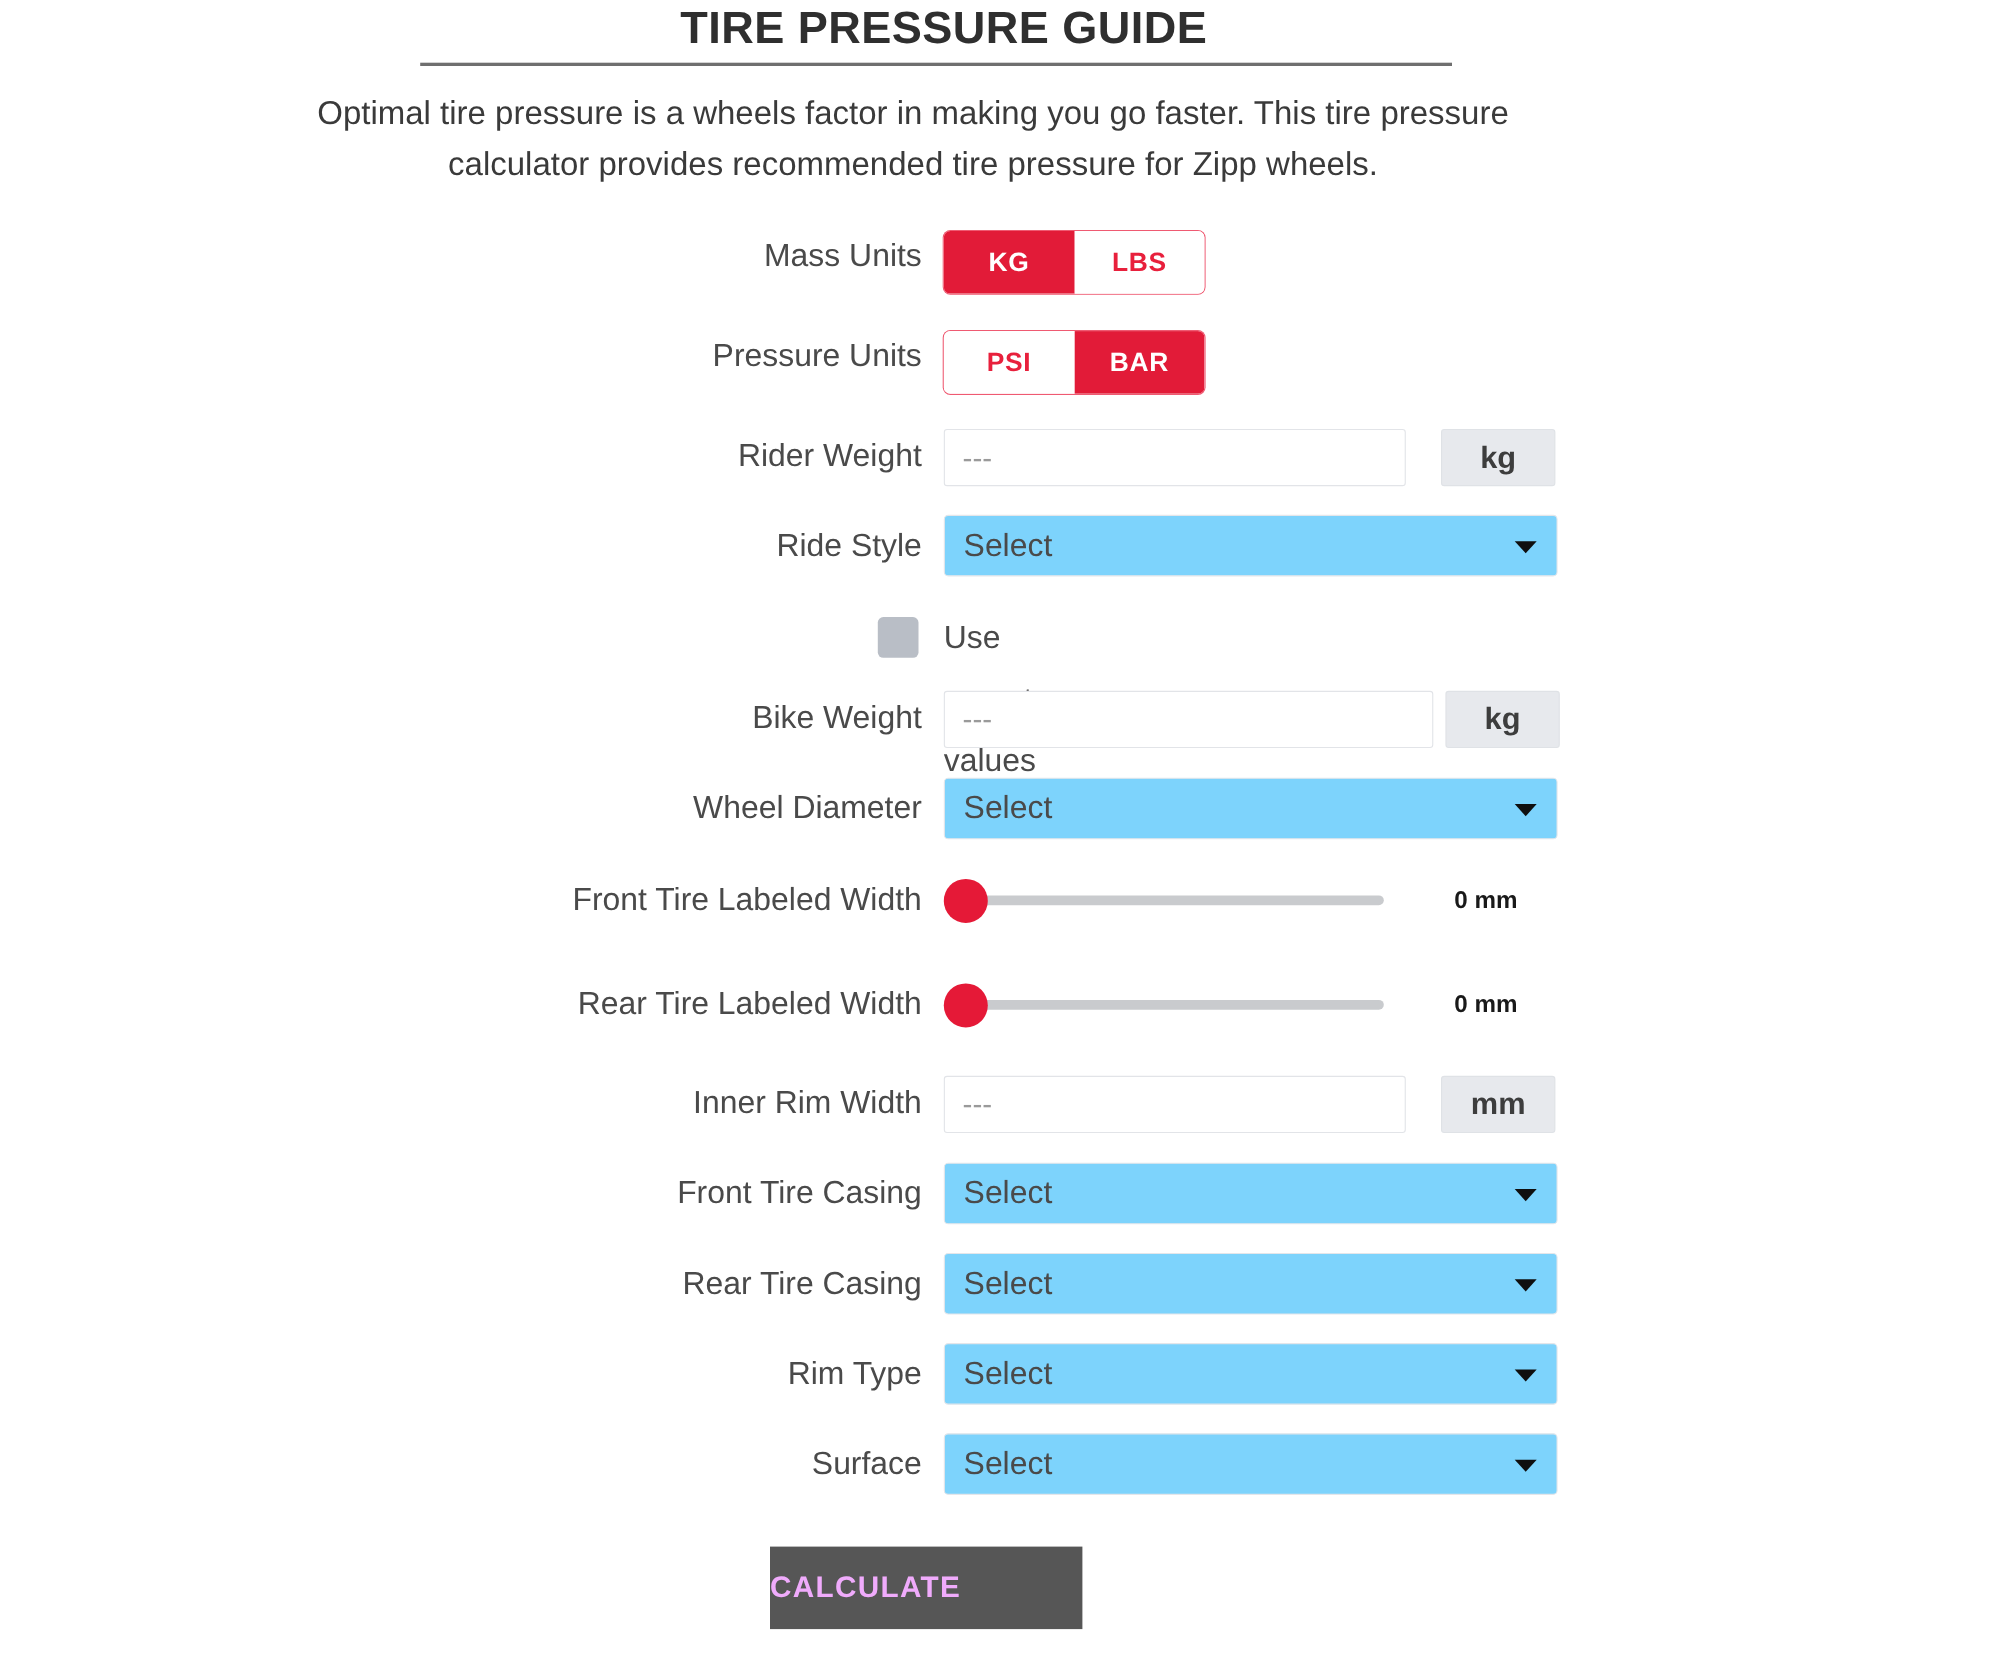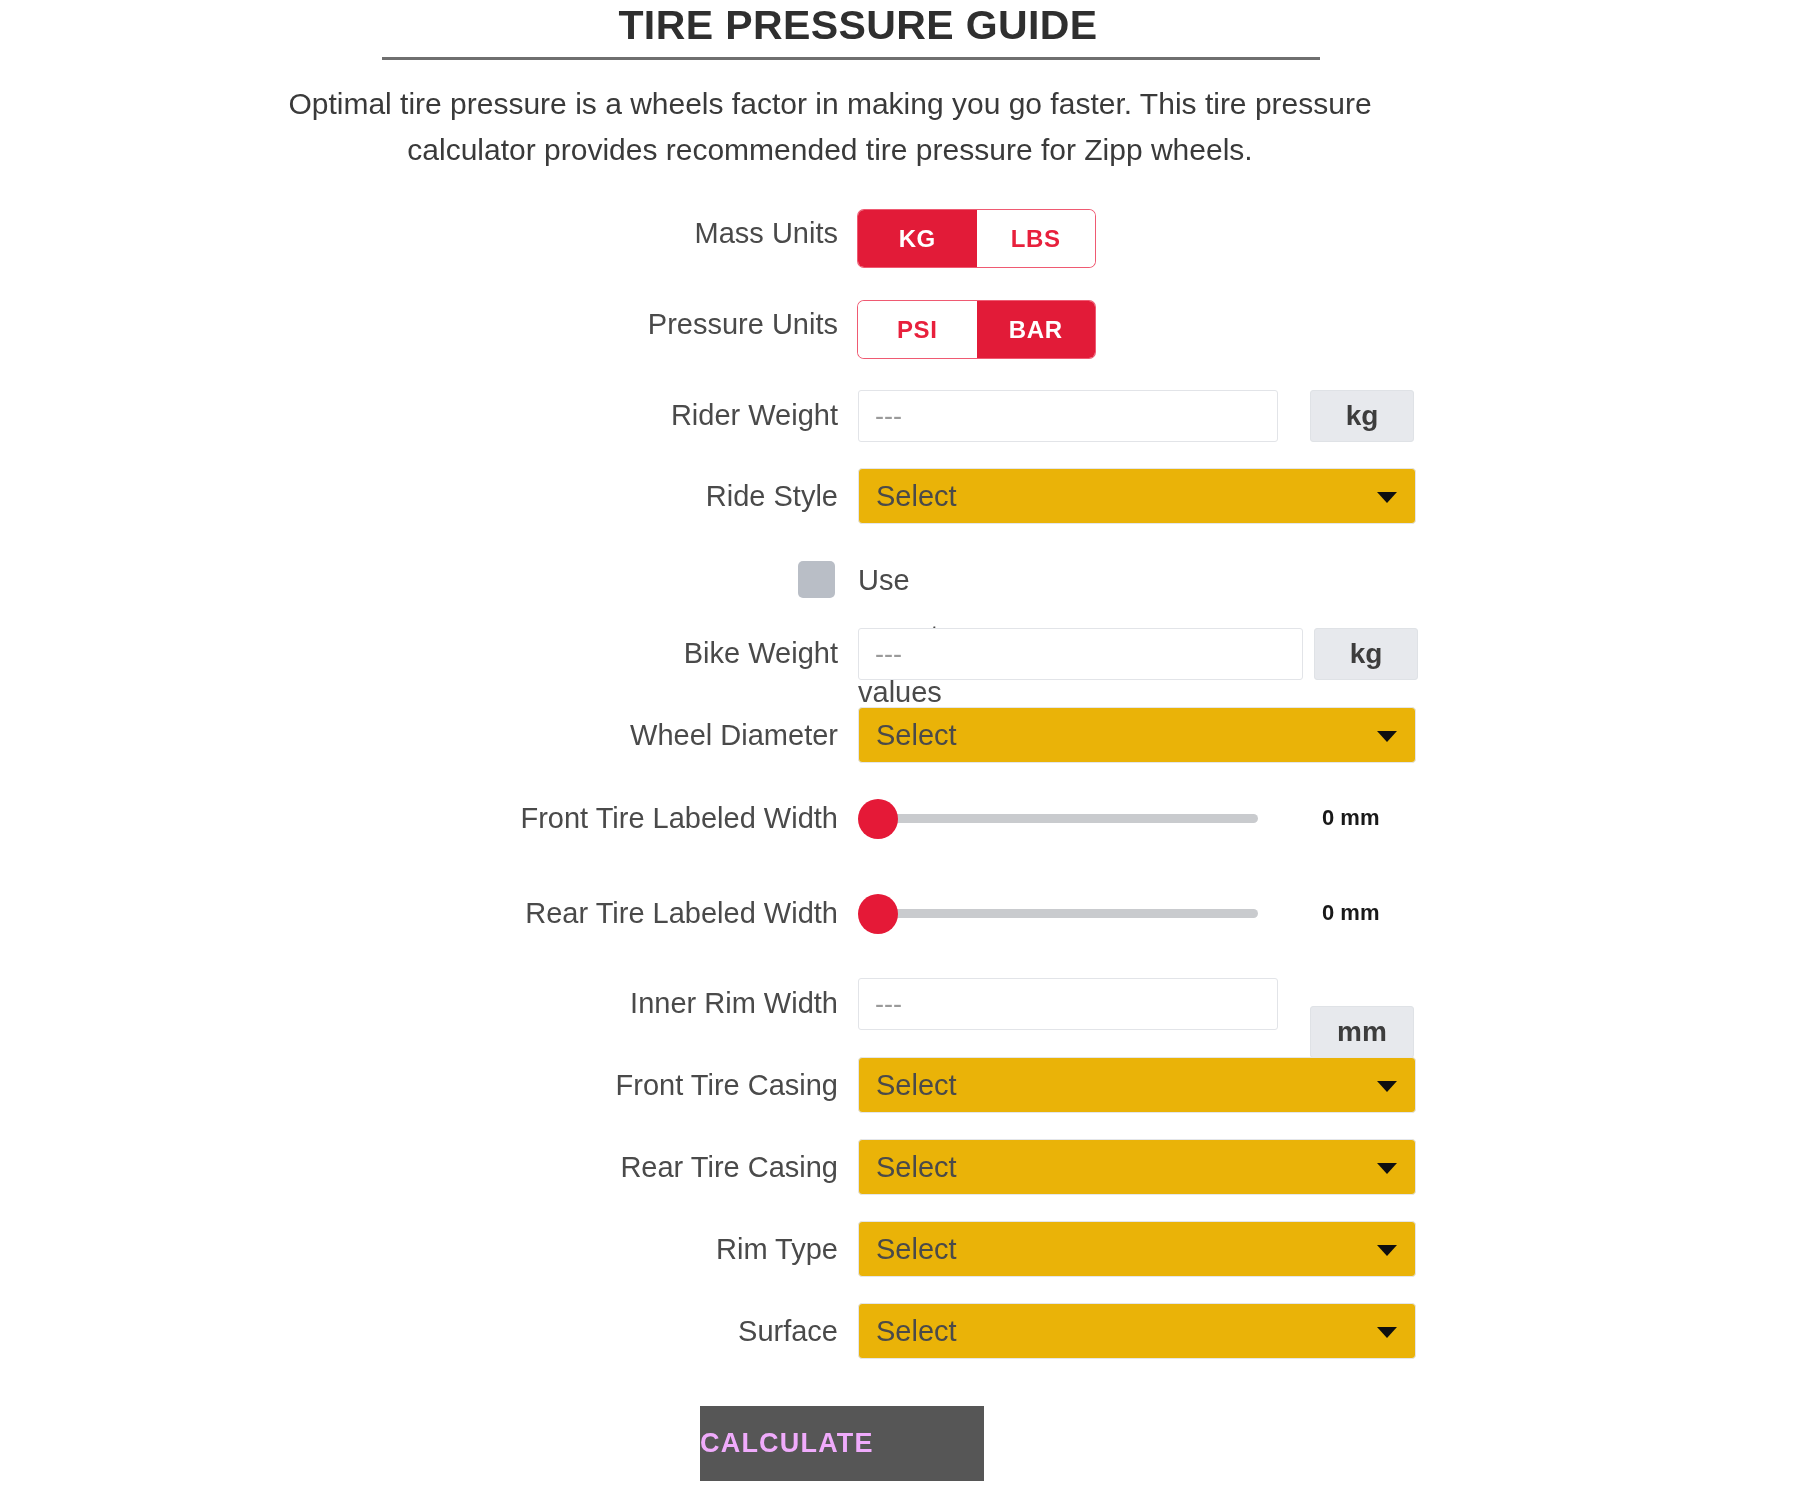--- a/index.html
+++ b/index.html
@@ -139,21 +139,21 @@
   
   .sel {
     position: absolute;
     left: 858px;
     top: 0px;
     width: 558px;
     height: 56px;
     box-sizing: border-box;
     border: 1px solid #e4e6ea;
     border-radius: 4px;
-    background: #eab308;
+    background: #7dd3fc;
     cursor: pointer;
   }
   .sel-text {
     position: absolute;
     left: 17px;
     top: 0;
     font-size: 29px;
     line-height: 54px;
     color: #4a4a4a;
   }
@@ -318,21 +318,21 @@
     <div class="slider">
       <div class="track"></div>
       <div class="thumb"></div>
     </div>
     <div class="slider-val">0 mm</div>
   </div>
 
   <div class="row" style="top:975px;">
     <div class="lbl">Inner Rim Width</div>
     <div class="tinput">---</div>
-    <div class="suffix" style="left:1310px;margin-top:28px;">mm</div>
+    <div class="suffix" style="left:1310px;">mm</div>
   </div>
 
   <div class="row" style="top:1057px;">
     <div class="lbl">Front Tire Casing</div>
     <div class="sel">
       <span class="sel-text">Select</span>
       <span class="caret"></span>
     </div>
   </div>
 

